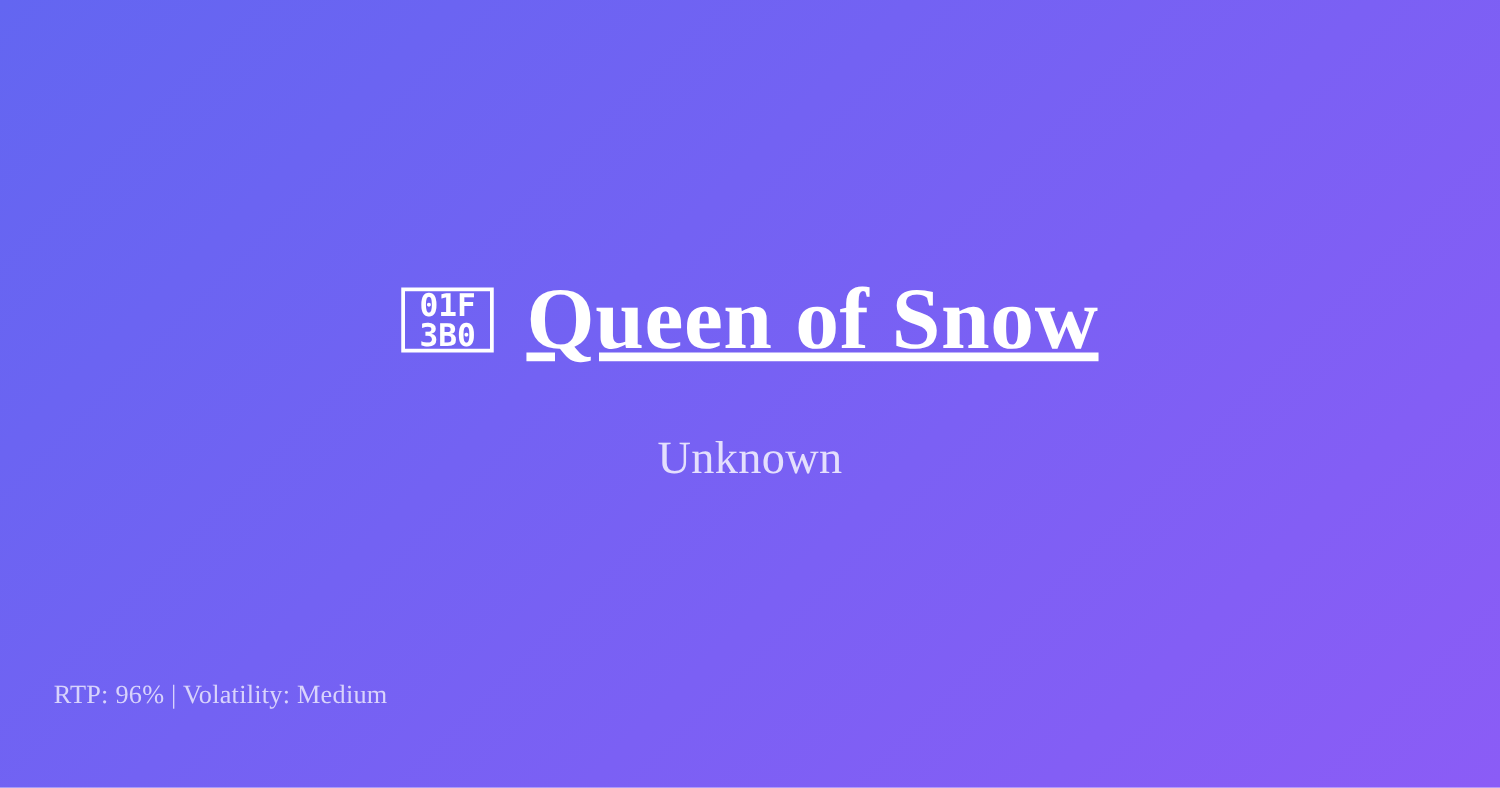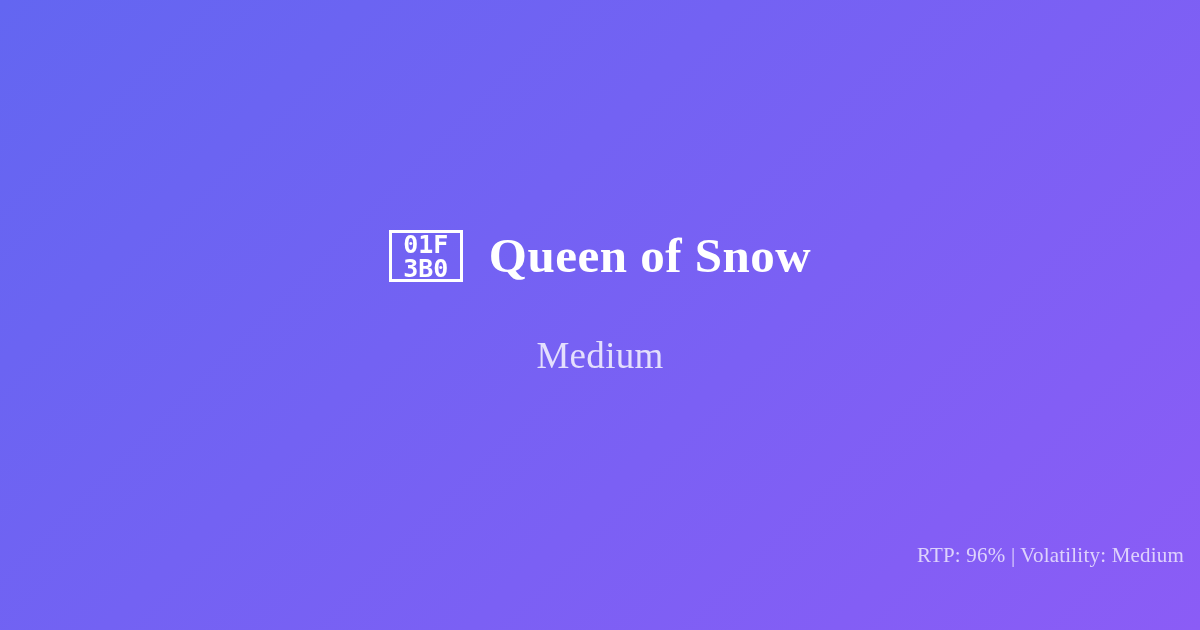--- a/index.html
+++ b/index.html
@@ -59,46 +59,48 @@
     font-weight: 700;
     letter-spacing: 0px;
     color: #ffffff;
     line-height: 1.0;
     flex: 0 0 auto;
   }
   .tofu-row { display: block; height: 24px; }
 
   .title {
     font-family: "Liberation Serif", "DejaVu Serif", serif;
-    font-size: 49px;
+    font-size: 70px;
     font-weight: 700;
     color: #ffffff;
     letter-spacing: 0.5px;
     white-space: nowrap;
     line-height: 1.05;
+    text-decoration: underline;
   }
 
   .subtitle {
     margin-top: 52px;
     font-family: "Liberation Serif", "DejaVu Serif", serif;
     font-size: 37px;
     font-weight: 400;
     color: rgba(255, 255, 255, 0.80);
     letter-spacing: 0.3px;
     white-space: nowrap;
     line-height: 1.2;
   }
 
   
   .footer {
     position: absolute;
     left: 0;
-    right: 16px;
+    right: 4px;
     bottom: 62px;
-    text-align: right;
+    text-align: left;
+    padding-left: 43px;
   }
 
   .meta {
     display: inline-block;
     font-family: "Liberation Serif", "DejaVu Serif", serif;
     font-size: 21px;
     font-weight: 400;
     color: rgba(255, 255, 255, 0.72);
     letter-spacing: 0.2px;
     white-space: nowrap;
@@ -115,21 +117,21 @@
 
       <span class="tofu">
         <span class="tofu-row">01F</span>
         <span class="tofu-row">3B0</span>
       </span>
 
       <h1 class="title">Queen of Snow</h1>
 
     </div>
 
-    <div class="subtitle">Medium</div>
+    <div class="subtitle">Unknown</div>
 
   </div>
 
   <div class="footer">
     <span class="meta">RTP: 96% | Volatility: Medium</span>
   </div>
 
 </div>
 
 </body></html>

